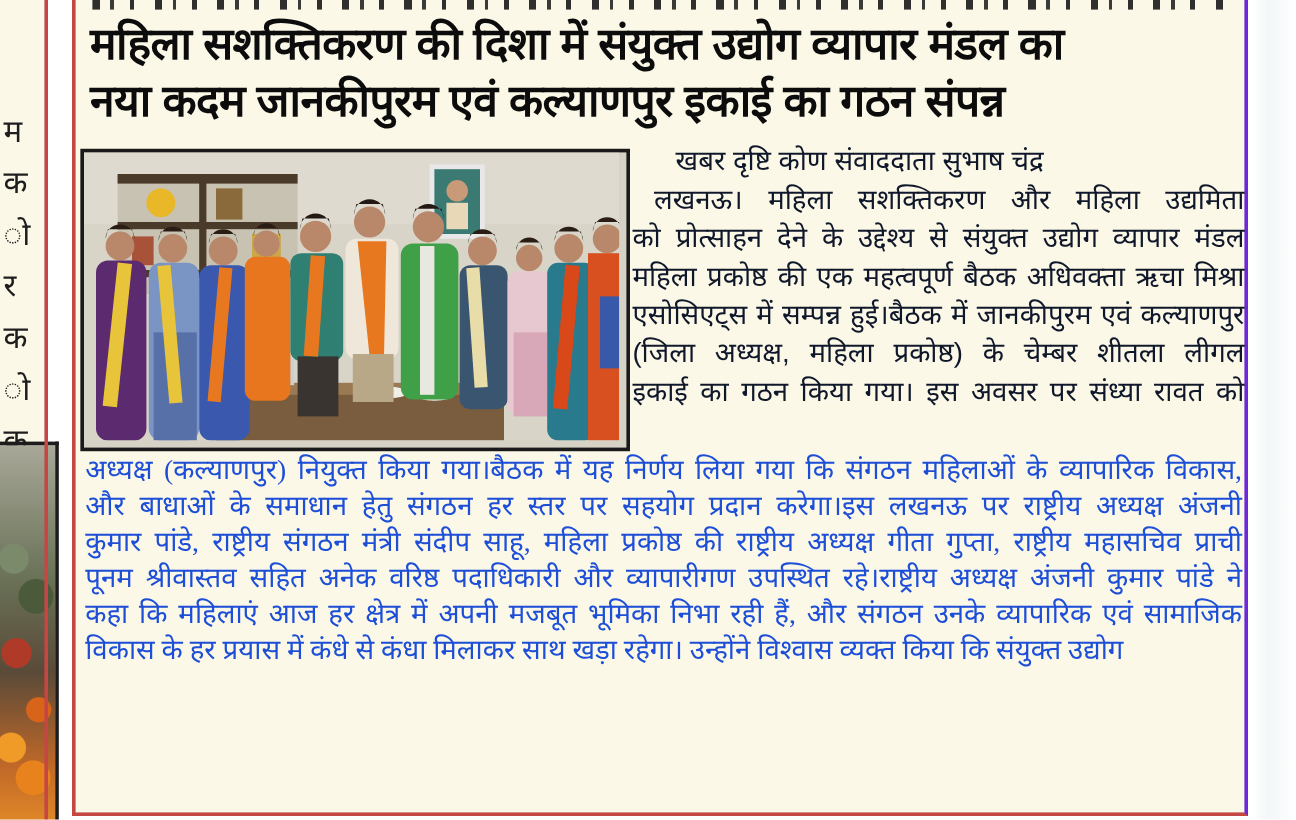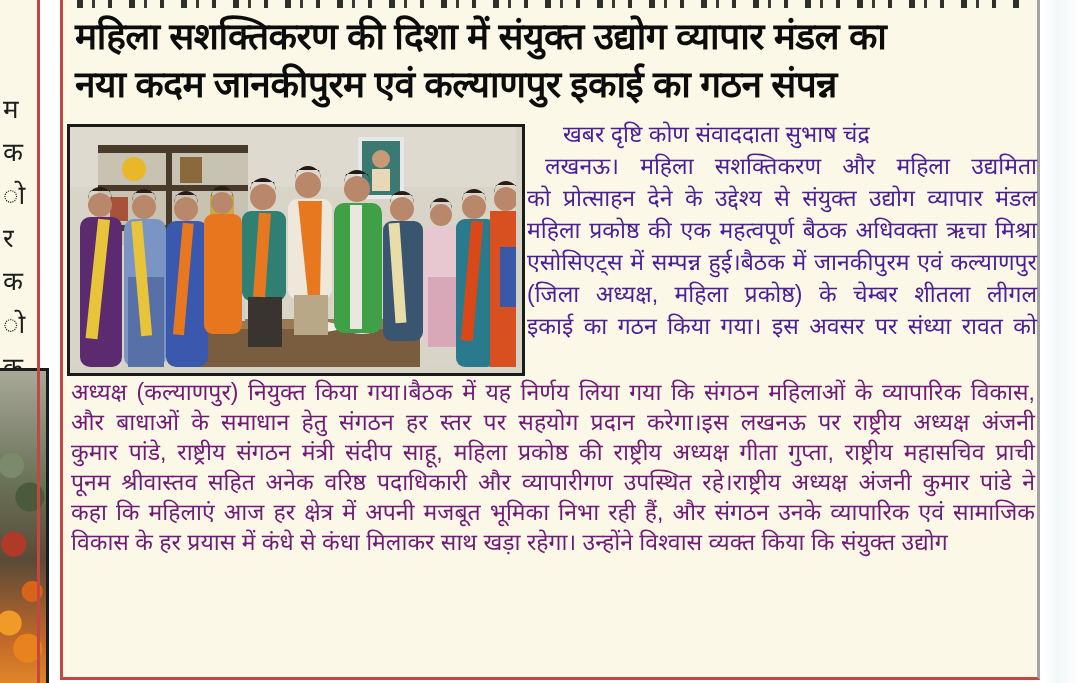--- a/index.html
+++ b/index.html
@@ -21,48 +21,48 @@
       radial-gradient(circle at 25% 30%, #7a8a6a 0 12px, transparent 13px),
       linear-gradient(180deg,#a8a898 0%,#6a7258 35%,#5a4a38 60%,#c06828 85%,#e08828 100%);}
 
   .redline{position:absolute;background:#c54744;}
   .redline-left{left:37px;top:0;width:3px;height:683px;}
   .right-white{position:absolute;left:1043px;top:0;width:37px;height:683px;
     background:linear-gradient(90deg,#ffffff 0%,#f2f7f8 40%,#ffffff 100%);}
 
   
   .article{position:absolute;left:60px;top:0;width:980px;height:680px;background:#fbf8e7;
-    border-left:3px solid #c54744;border-right:3px solid #a3a3a3;border-bottom:3px solid #c54744;
+    border-left:3px solid #c54744;border-right:3px solid #6d28d9;border-bottom:3px solid #c54744;
     box-sizing:border-box;}
 
   
   .date-strip{position:absolute;left:14px;top:0;width:946px;height:8px;overflow:hidden;
     background:repeating-linear-gradient(90deg,
       rgba(25,25,25,.9) 0 6px, transparent 6px 15px,
       rgba(25,25,25,.85) 15px 18px, transparent 18px 31px,
       rgba(25,25,25,.9) 31px 35px, transparent 35px 52px);}
 
   .headline{position:absolute;left:12px;top:13px;width:960px;color:#0c0c0c;
     font-weight:bold;font-size:37px;line-height:48px;letter-spacing:-0.5px;}
 
   
   .photo{position:absolute;left:4px;top:124px;width:452px;height:246px;
     border:3px solid #1a1a1a;background:#d6d2c6;overflow:hidden;}
   .photo svg{display:block;}
 
   
-  .right-col{position:absolute;left:464px;top:118px;width:510px;color:#4c1d95;
+  .right-col{position:absolute;left:464px;top:118px;width:510px;color:#0f172a;
     font-size:23px;line-height:32px;}
   .rc-line{text-align:justify;text-align-last:justify;white-space:nowrap;}
   .rc-line:first-child{text-align-last:left;text-indent:36px;white-space:normal;}
   .rc-line:nth-child(2){text-indent:18px;}
 
   
-  .body-block{position:absolute;left:8px;top:377px;width:964px;color:#701a75;
-    font-size:23px;line-height:30px;}
+  .body-block{position:absolute;left:8px;top:377px;width:964px;color:#1d4ed8;
+    font-size:23px;line-height:30px;font-family:Liberation Serif, serif;}
   .body-line{text-align:justify;text-align-last:justify;white-space:nowrap;}
   .body-line:last-child{text-align-last:left;white-space:normal;}
 </style>
 </head>
 <body>
 
 <div id="canvas">
 
   <div class="left-col">
     <div class="left-frags">

